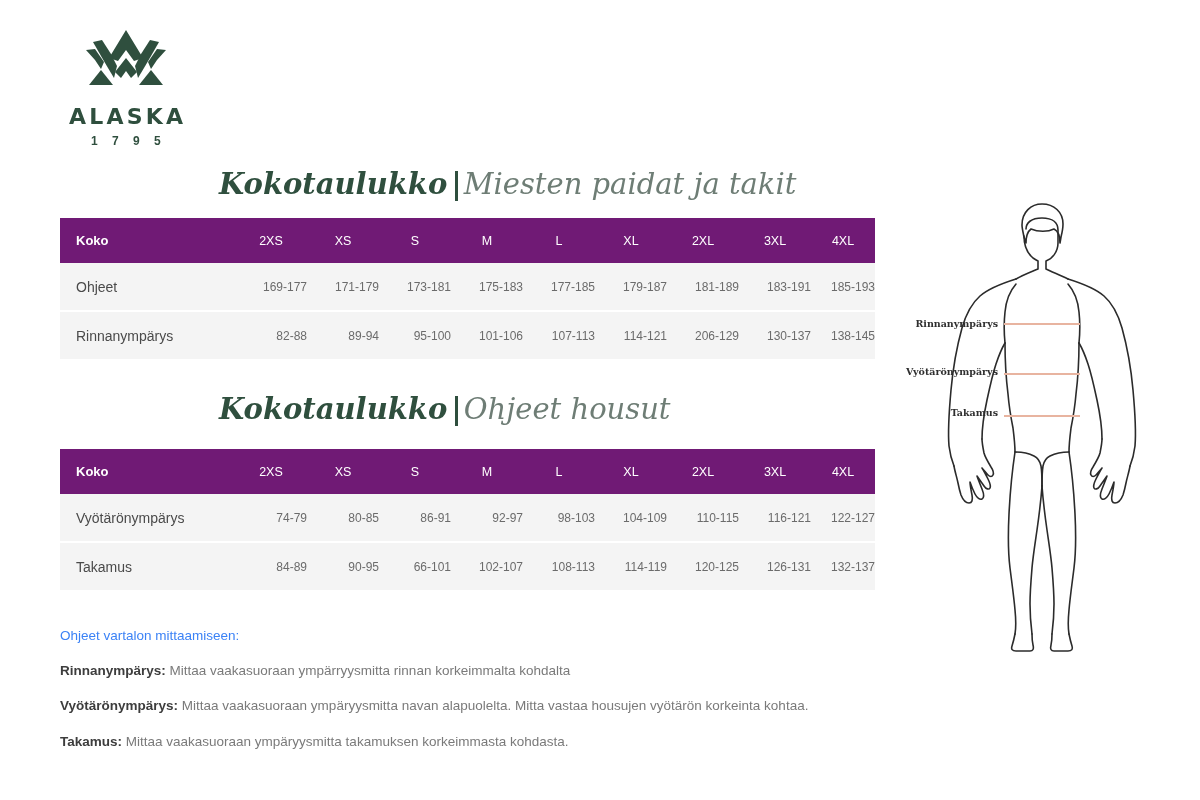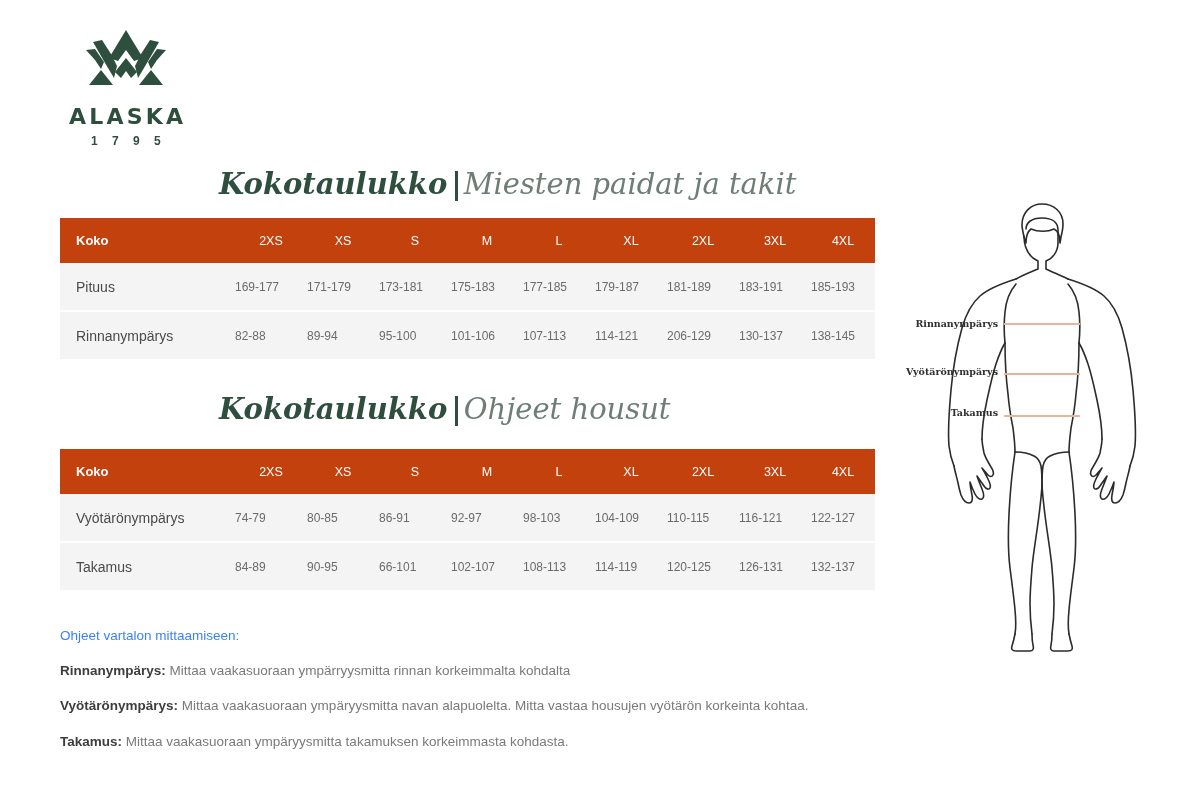--- a/index.html
+++ b/index.html
@@ -79,41 +79,41 @@
     position: absolute;
     left: 60px;
     width: 815px;
     border-collapse: collapse;
     table-layout: fixed;
   }
   #table-1 { top: 218px; }
   #table-2 { top: 449px; }
 
   .sizetable thead th {
-    background: #c2410c;
+    background: #701a75;
     color: #ffffff;
-    height: 45px;
+    height: 29px;
     font-size: 12.5px;
     font-weight: normal;
     text-align: center;
     vertical-align: middle;
-    padding: 0;
+    padding: 8px;
   }
   .sizetable thead th.rowhead {
     text-align: left;
     padding-left: 16px;
     font-weight: bold;
     font-size: 13px;
   }
   .sizetable tbody td {
     background: #f4f4f4;
     height: 47px;
     font-size: 12px;
     color: #6b6b6b;
-    text-align: left;
+    text-align: right;
     vertical-align: middle;
     padding: 0;
     border-bottom: 2px solid #ffffff;
   }
   .sizetable tbody td.rowhead {
     text-align: left;
     padding-left: 16px;
     font-size: 14px;
     color: #4a4a4a;
   }
@@ -224,21 +224,21 @@
       <th>M</th>
       <th>L</th>
       <th>XL</th>
       <th>2XL</th>
       <th>3XL</th>
       <th>4XL</th>
     </tr>
   </thead>
   <tbody>
     <tr>
-      <td class="rowhead">Pituus</td>
+      <td class="rowhead">Ohjeet</td>
       <td>169-177</td>
       <td>171-179</td>
       <td>173-181</td>
       <td>175-183</td>
       <td>177-185</td>
       <td>179-187</td>
       <td>181-189</td>
       <td>183-191</td>
       <td>185-193</td>
     </tr>

